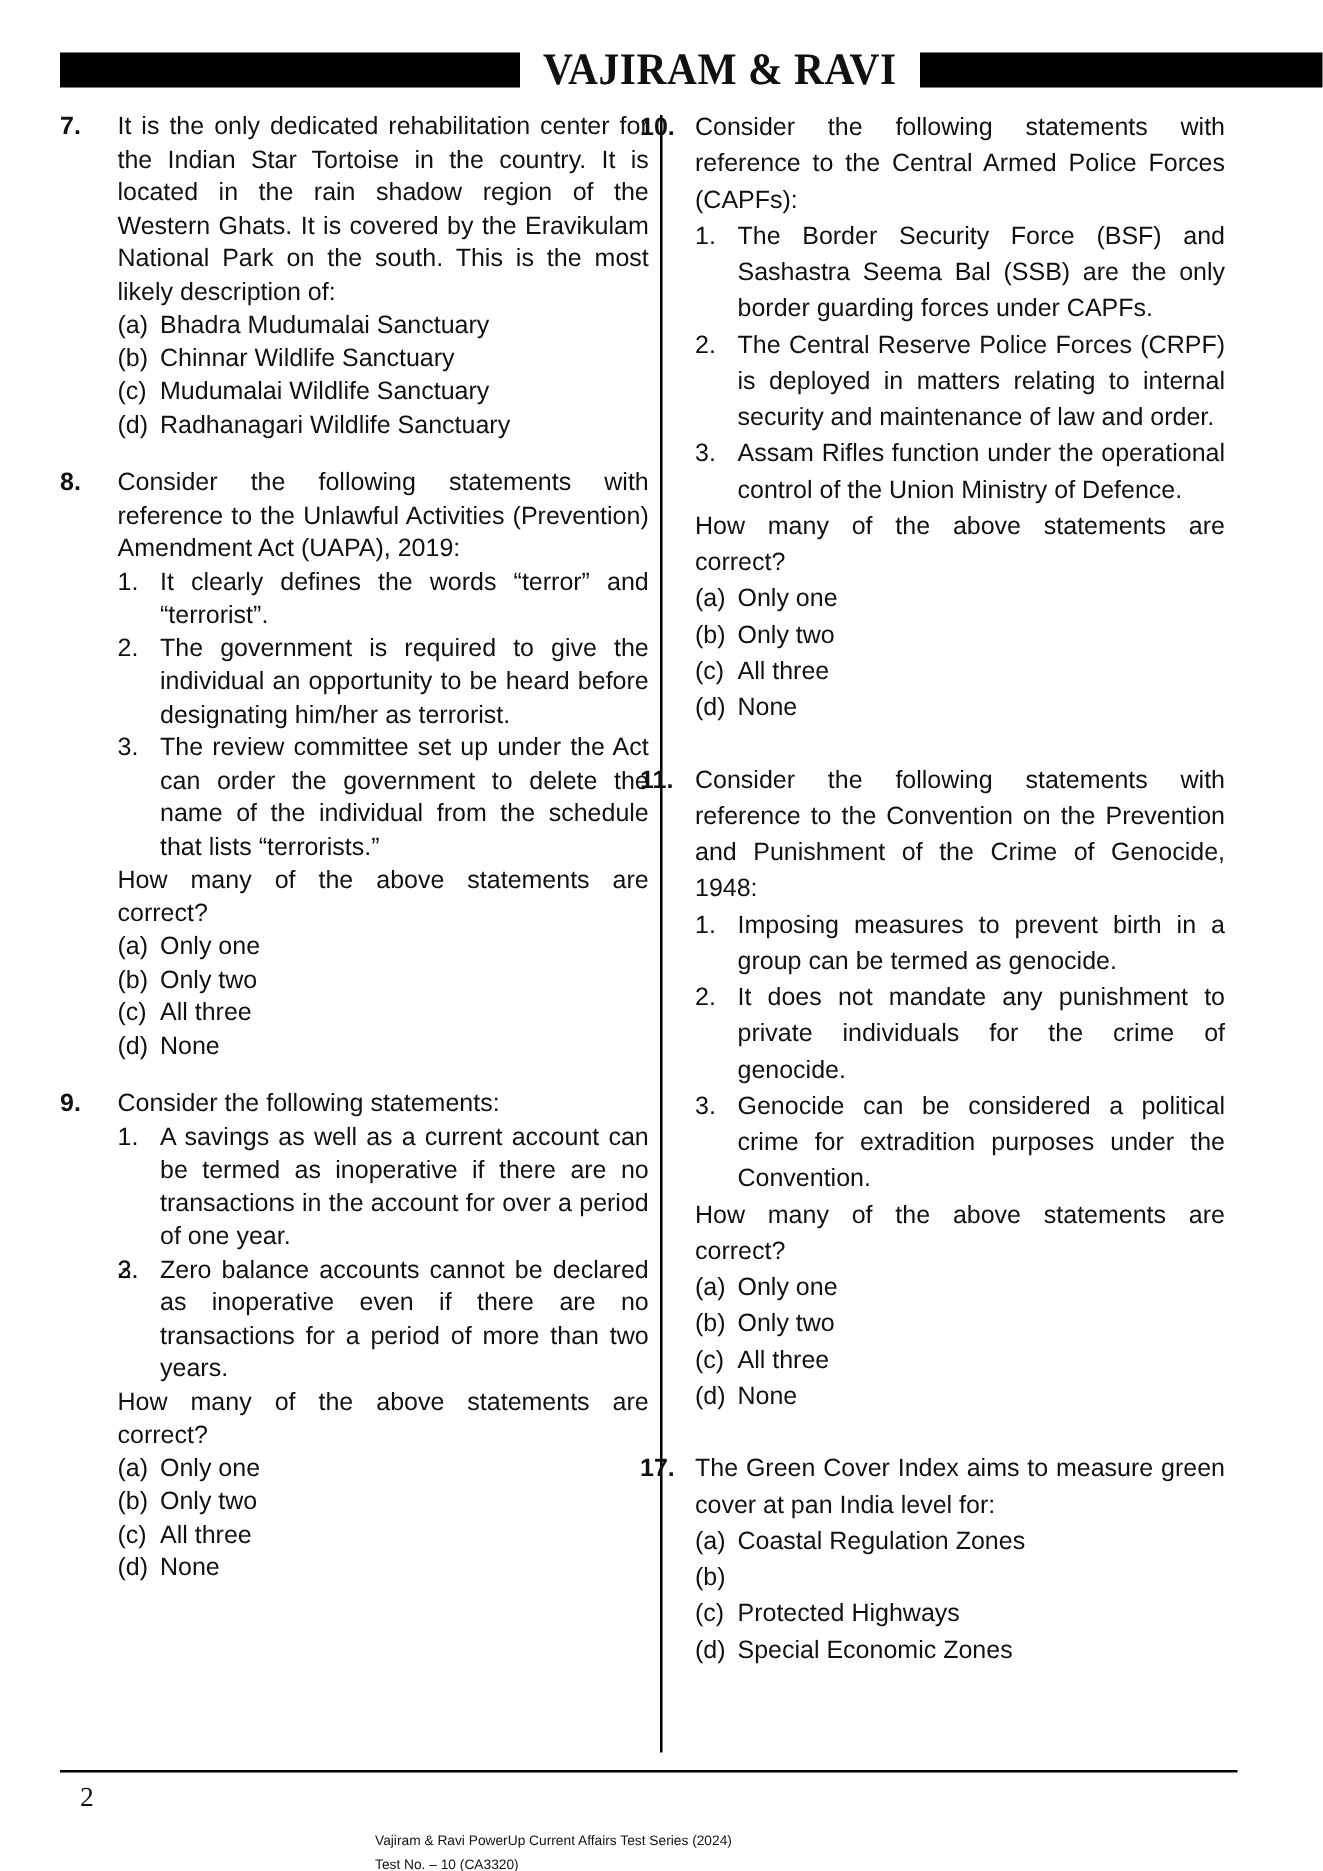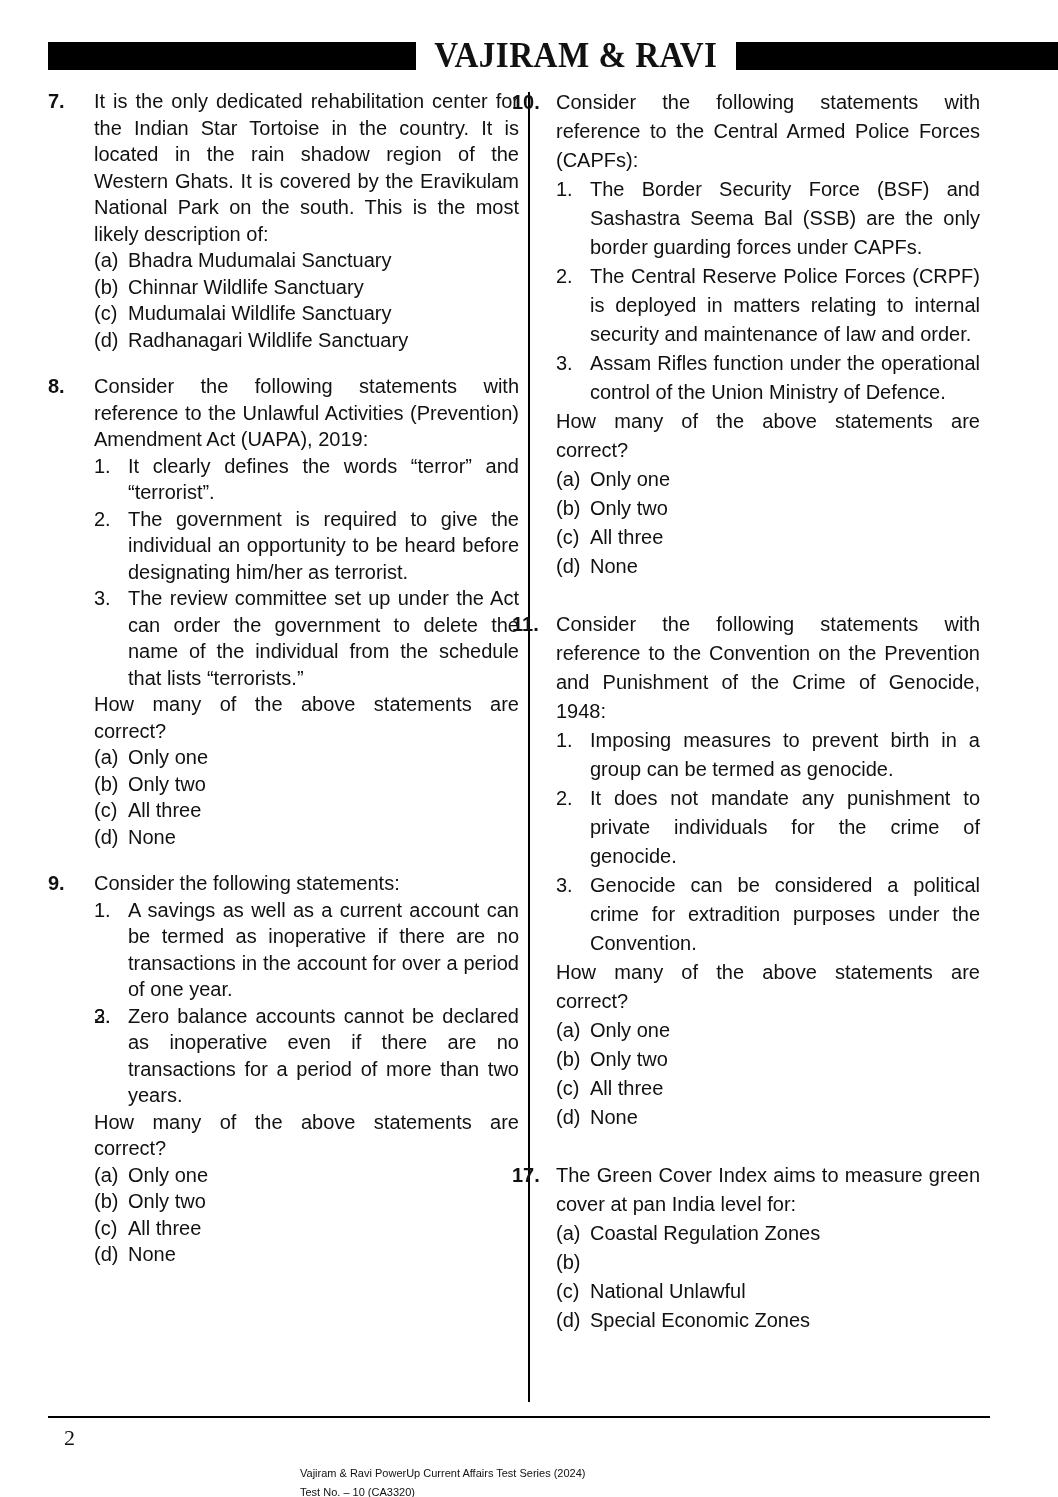--- a/index.html
+++ b/index.html
@@ -173,21 +173,21 @@
     <div class="stem">The Green Cover Index aims to measure green cover at pan India level for:</div>
     <div class="opt">
         <span class="ol">(a)</span>
         <span>Coastal Regulation Zones</span>
       </div>
     <div class="opt">
         <span class="ol">(b)</span>
       </div>
     <div class="opt">
         <span class="ol">(c)</span>
-        <span>National Unlawful</span>
+        <span>Protected Highways</span>
       </div>
     <div class="opt">
         <span class="ol">(d)</span>
         <span>Special Economic Zones</span>
       </div>
   </div>
 </div>
 
 <div class="footer-rule"></div>
 <div class="page-num">2</div>

